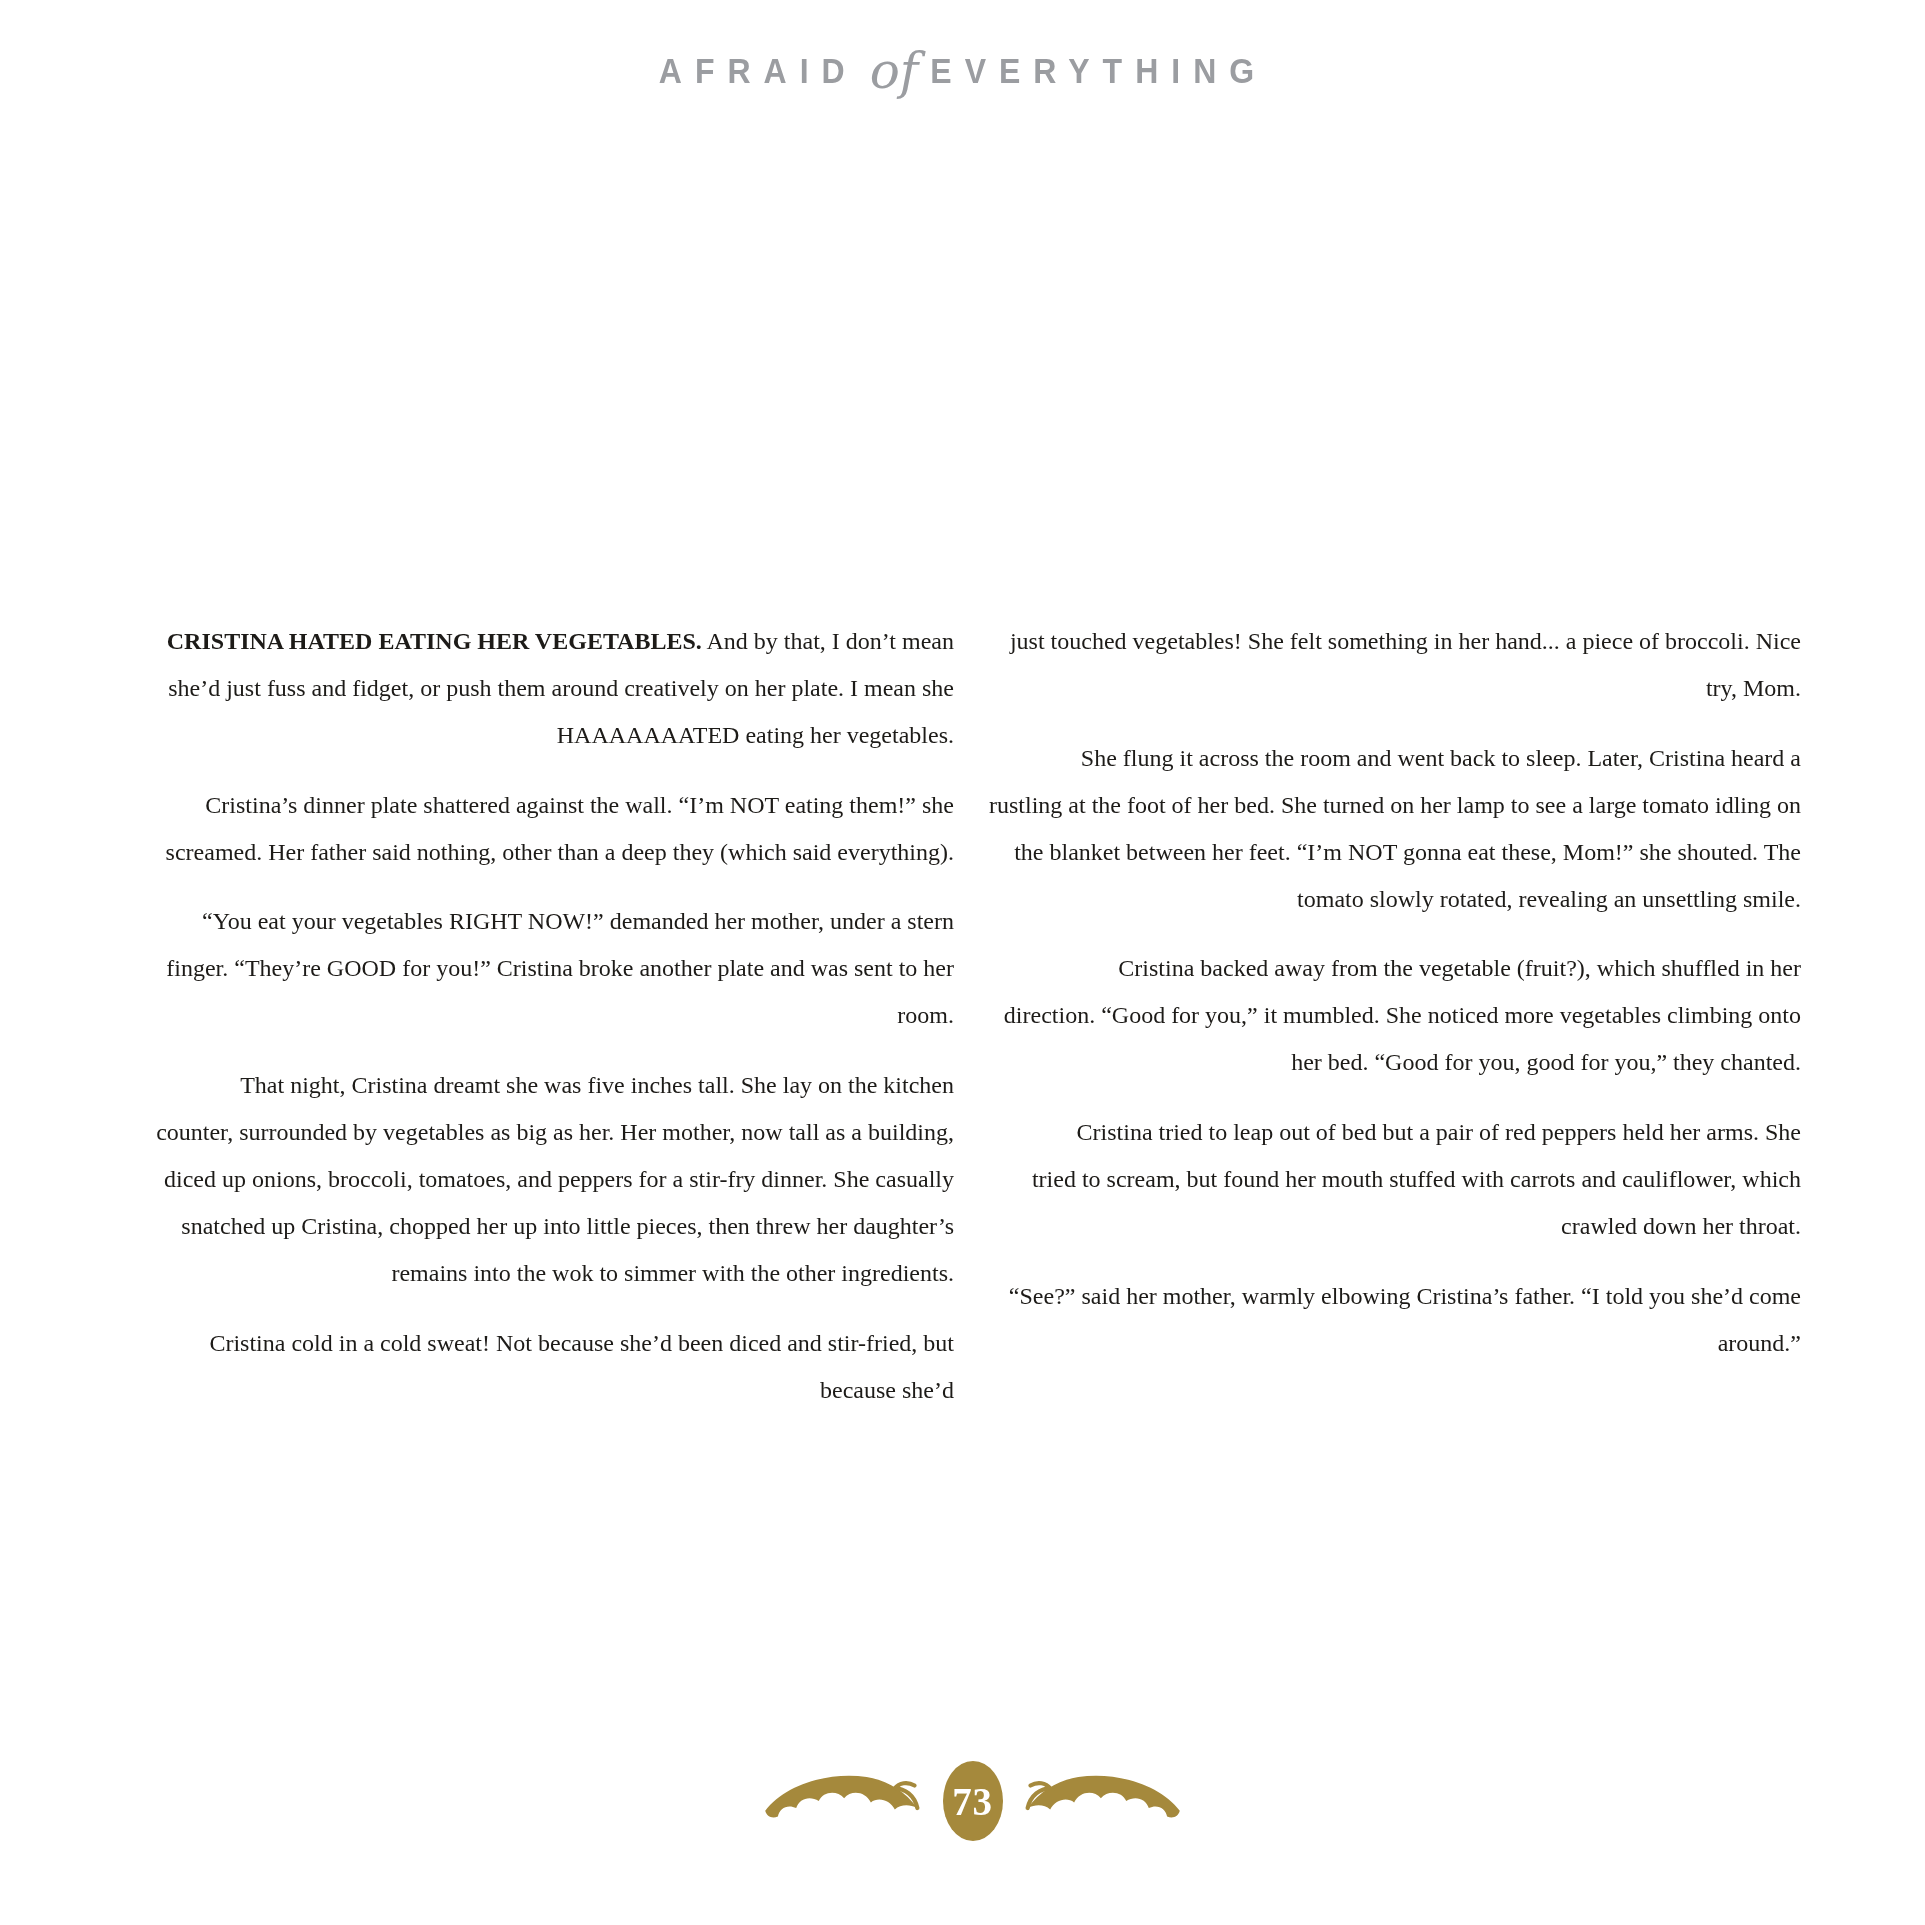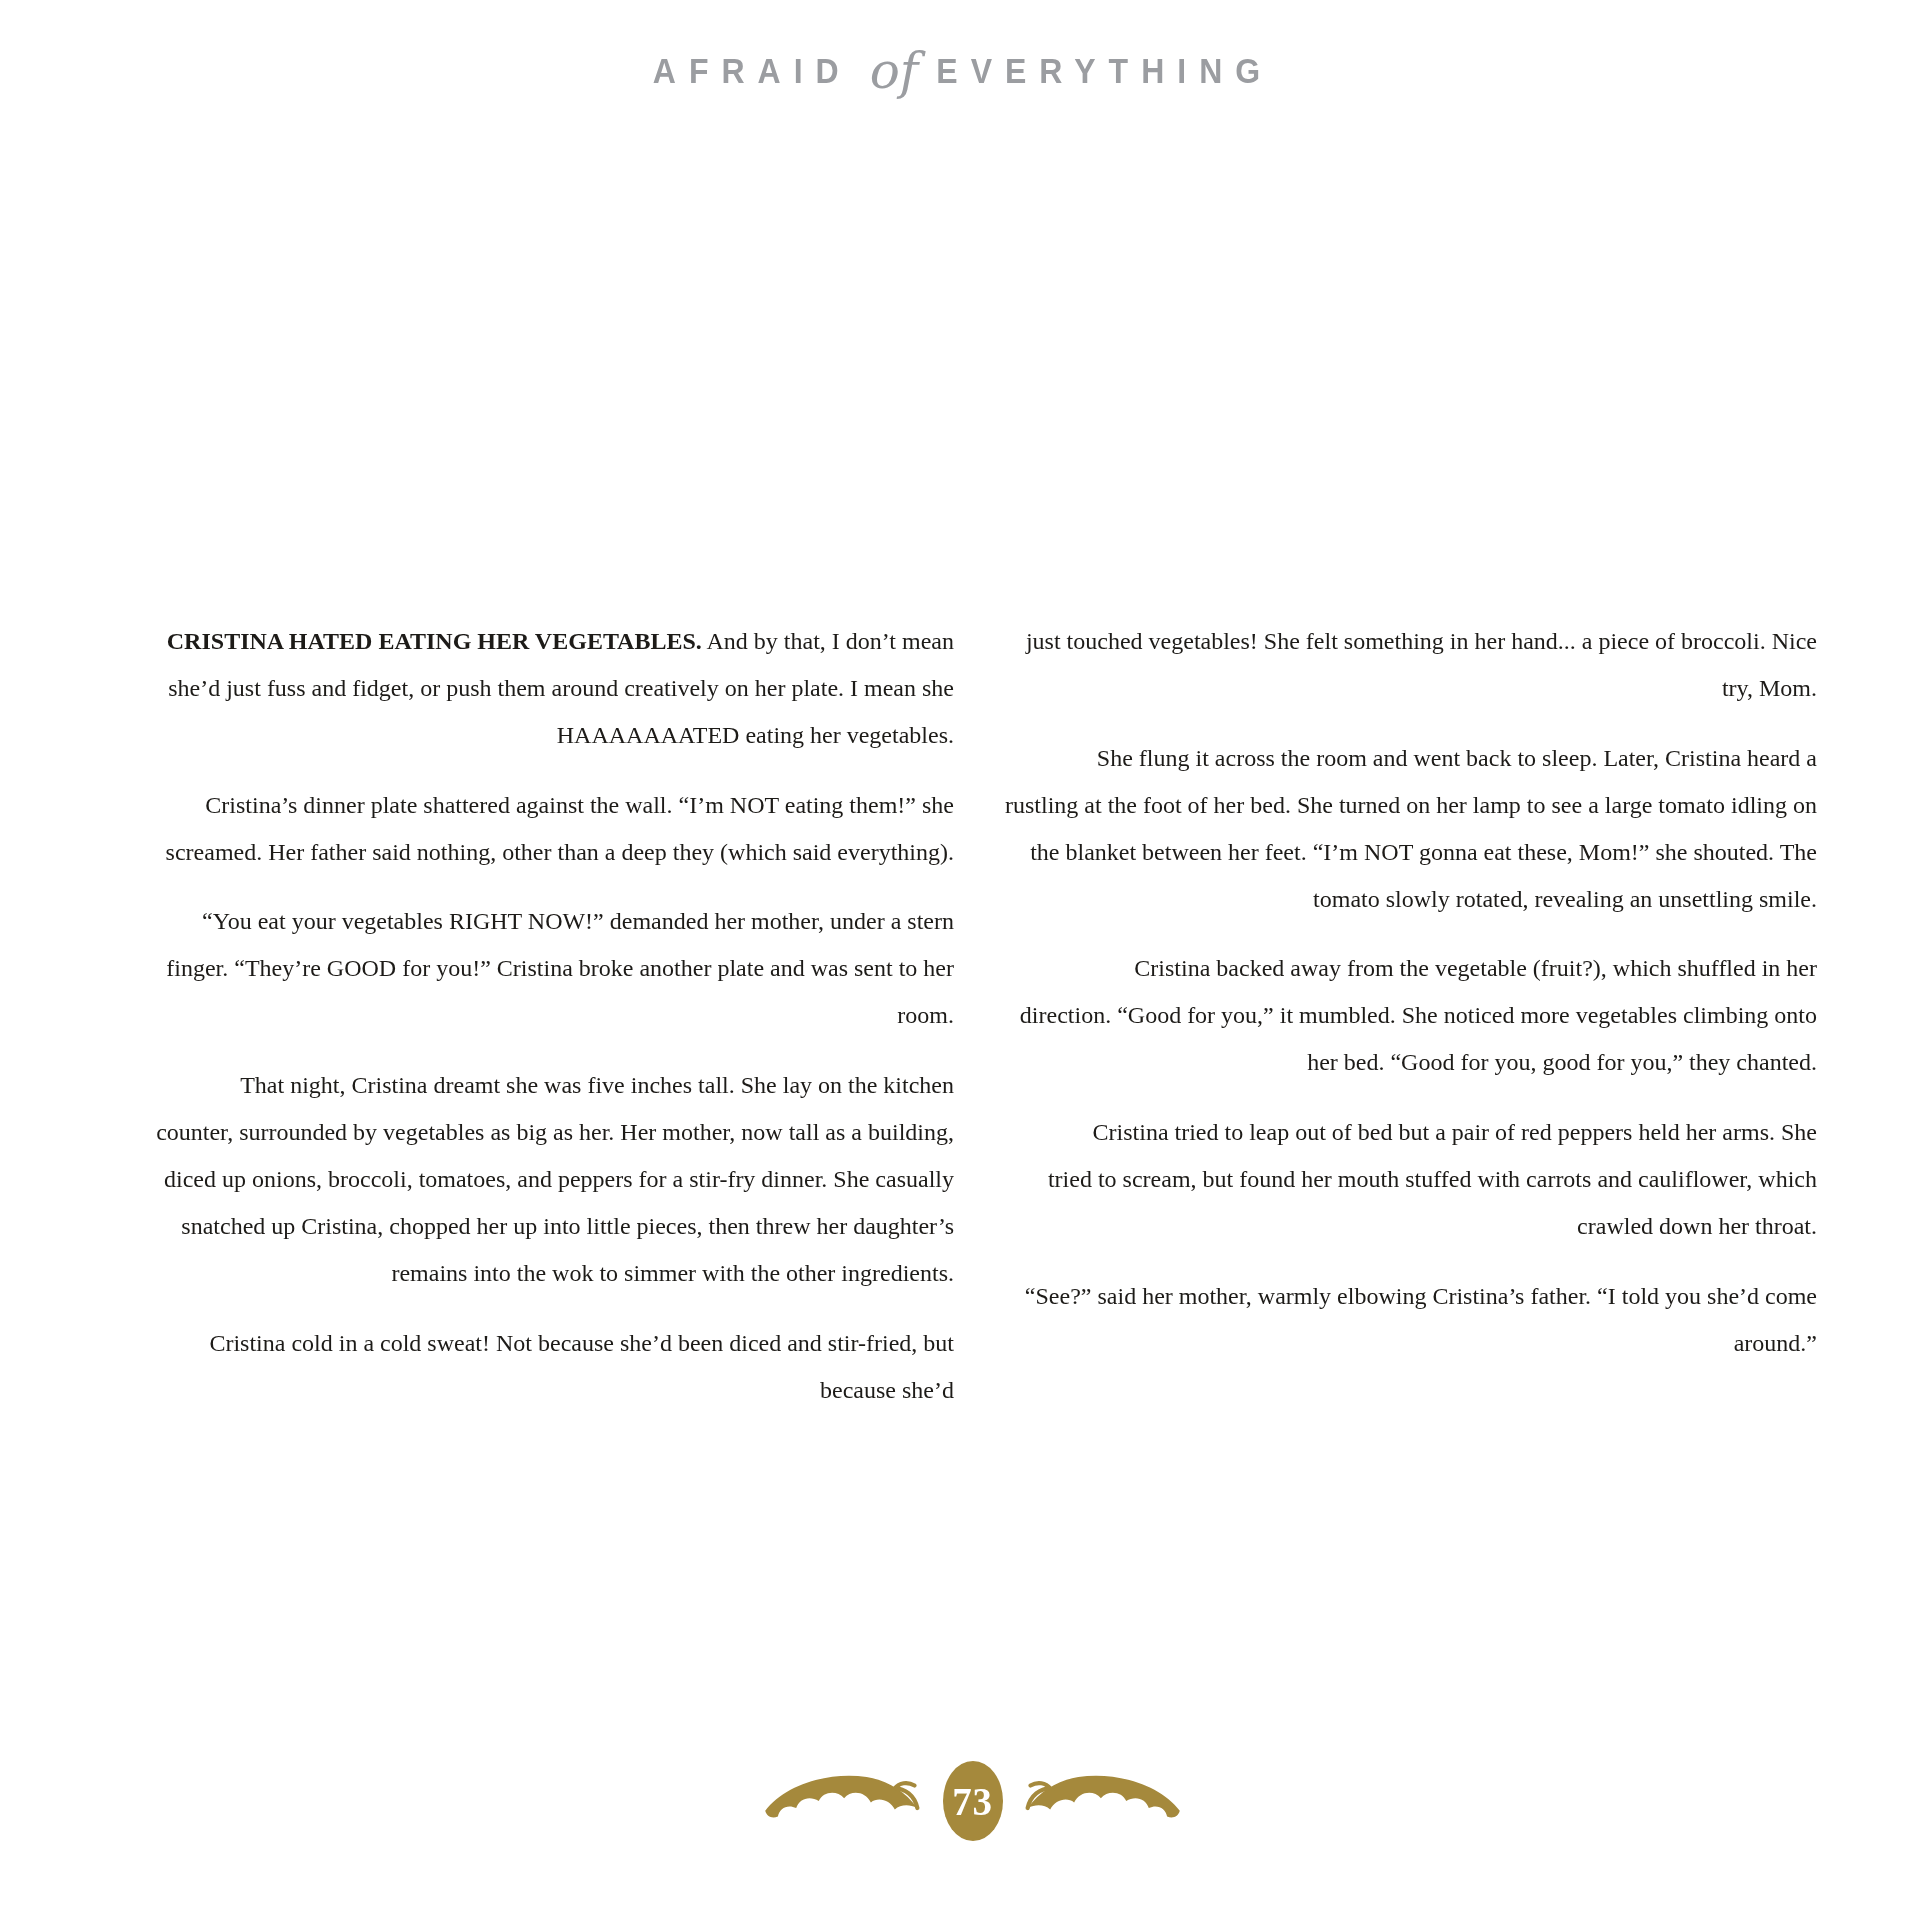--- a/index.html
+++ b/index.html
@@ -7,21 +7,21 @@
     position:relative;
     width:1926px;height:1926px;
     background:#ffffff;
     overflow:hidden;
     font-family:"Liberation Serif", "DejaVu Serif", serif;
   }
 
   
   .running-header{
     position:absolute;top:54px;left:0;right:0;
-    display:flex;justify-content:center;align-items:baseline;gap:18px;
+    display:flex;justify-content:center;align-items:baseline;gap:12px;
     color:#9B9DA1;
   }
   .rh-caps{
     font-family:"Liberation Sans", sans-serif;
     font-weight:700;font-size:32px;letter-spacing:13px;
     transform:scaleY(1.12);transform-origin:50% 80%;
   }
   .rh-script{
     font-family:"DejaVu Serif", serif;
     font-style:italic;font-weight:400;font-size:50px;line-height:0;
@@ -51,21 +51,21 @@
   }
   .chapter-subtitle{
     position:absolute;left:325px;top:225px;transform:translateX(-50%);
     font-family:"Liberation Mono", monospace;font-weight:700;
     font-size:29px;letter-spacing:11.3px;color:#4F4A45;white-space:nowrap;
   }
 
   
   .col{position:absolute;top:618px;font-size:24px;line-height:47px;color:#1D1B18;text-align:right;}
   .col-left{left:140px;width:814px;}
-  .col-right{left:982px;width:819px;margin-left:16px;}
+  .col-right{left:982px;width:819px;}
   .col p{margin:0 0 22.7px 0;text-indent:45px;}
   .col p.flush{text-indent:0;}
   .col p.quote{text-indent:19.6px;}
   .lead{font-weight:700;}
 
   
   .page-footer{
     position:absolute;left:0;right:1px;top:1757px;height:88px;
     display:flex;justify-content:center;align-items:center;gap:19.6px;margin-left:20px;
   }

